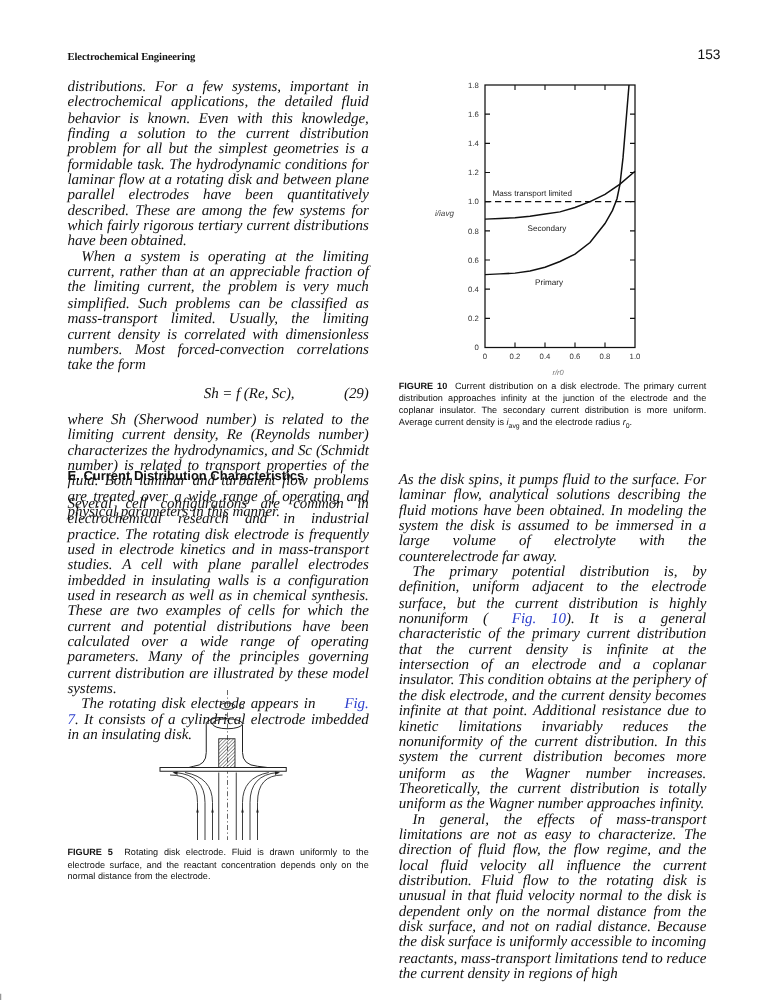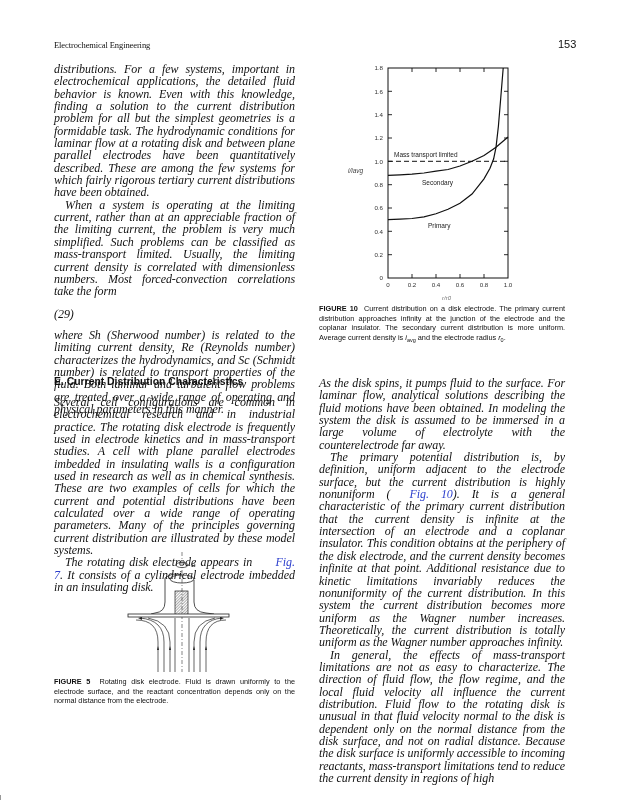--- a/index.html
+++ b/index.html
@@ -1,17 +1,17 @@
 <!DOCTYPE html>
 <html><head>
 <meta charset="utf-8">
 <style>
   html, body { margin: 0; padding: 0; background: #ffffff; }
   body { width: 617px; height: 800px; position: relative; overflow: hidden; font-family: "Liberation Serif", serif; color: #111; }
-  .running-head { position: absolute; top: 40px; left: 54px; font-size: 8.5px; font-family: "Liberation Serif", serif; letter-spacing: -0.1px; }
+  .running-head { position: absolute; top: 40px; left: 54px; font-size: 8.5px; font-family: "Liberation Serif", serif; letter-spacing: -0.1px; font-weight: bold; }
   .page-number { position: absolute; top: 38px; left: 558px; font-size: 11px; font-family: "Liberation Sans", sans-serif; }
   .col { position: absolute; font-size: 12px; line-height: 12.35px; text-align: justify; letter-spacing: -0.05px; font-style: italic; }
   .col-left { left: 54px; width: 241px; }
   .col-right { left: 319px; width: 246px; }
   .para { margin: 0; }
   .para.indent { text-indent: 11px; }
   .equation { display: flex; justify-content: space-between; margin: 10px 0 9px 0; }
   .equation .eq-body { padding-left: 109px; }
   .link { color: #2a3dcc; padding-left: 19px; }
   .section-heading { font-family: "Liberation Sans", sans-serif; font-weight: bold; font-size: 10.4px; margin: 0; letter-spacing: 0; }
@@ -23,20 +23,21 @@
 </head>
 <body>
 
 <div class="running-head">Electrochemical Engineering</div>
 <div class="page-number">153</div>
 
 <div class="col col-left" style="top:63px;">
   <p class="para">distributions. For a few systems, important in electrochemical applications, the detailed fluid behavior is known. Even with this knowledge, finding a solution to the current distribution problem for all but the simplest geometries is a formidable task. The hydrodynamic conditions for laminar flow at a rotating disk and between plane parallel electrodes have been quantitatively described. These are among the few systems for which fairly rigorous tertiary current distributions have been obtained.</p>
   <p class="para indent">When a system is operating at the limiting current, rather than at an appreciable fraction of the limiting current, the problem is very much simplified. Such problems can be classified as mass-transport limited. Usually, the limiting current density is correlated with dimensionless numbers. Most forced-convection correlations take the form</p>
   <div class="equation">
+    <span class="eq-body">Sh = f (Re, Sc),</span>
     <span>(29)</span>
   </div>
   <p class="para">where Sh (Sherwood number) is related to the limiting current density, Re (Reynolds number) characterizes the hydrodynamics, and Sc (Schmidt number) is related to transport properties of the fluid. Both laminar and turbulent flow problems are treated over a wide range of operating and physical parameters in this manner.</p>
 </div>
 
 <h2 class="section-heading" style="position:absolute; left:54px; top:376px;">E. Current Distribution Characteristics</h2>
 
 <div class="col col-left" style="top:396px;">
   <p class="para">Several cell configurations are common in electrochemical research and in industrial practice. The rotating disk electrode is frequently used in electrode kinetics and in mass-transport studies. A cell with plane parallel electrodes imbedded in insulating walls is a configuration used in research as well as in chemical synthesis. These are two examples of cells for which the current and potential distributions have been calculated over a wide range of operating parameters. Many of the principles governing current distribution are illustrated by these model systems.</p>
   <p class="para indent"><span>The rotating disk electrode appears in </span><span class="link">Fig. 7</span><span>. It consists of a cylindrical electrode imbedded in an insulating disk.</span></p>

